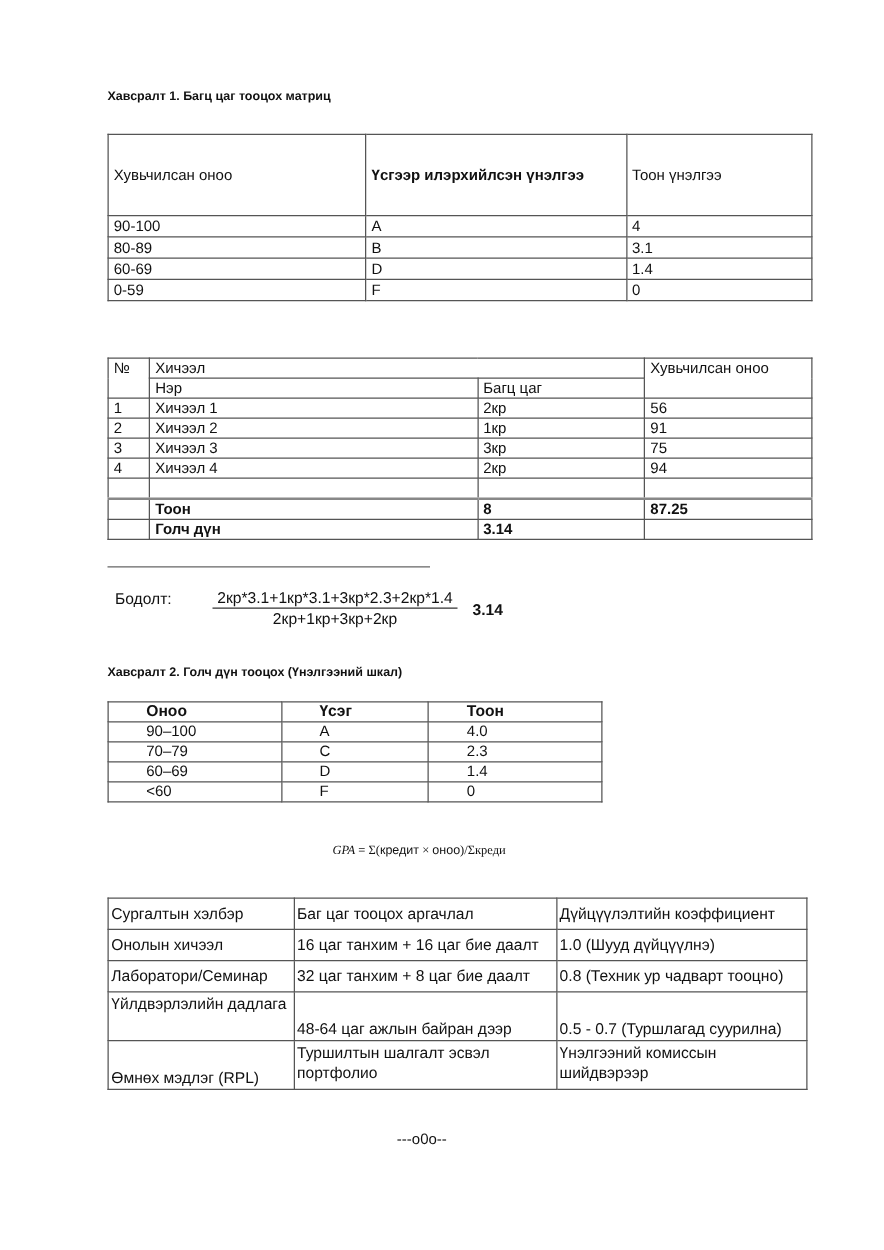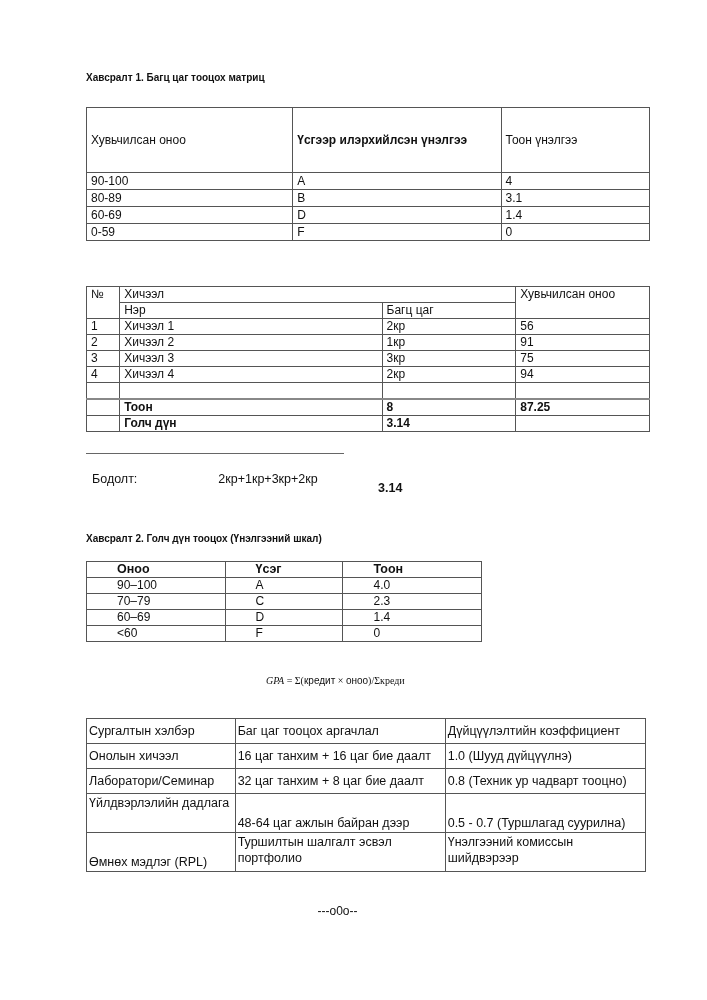--- a/index.html
+++ b/index.html
@@ -146,20 +146,21 @@
     <td class="bold">3.14</td>
     <td></td>
   </tr>
 </tbody>
   </table>
 
 <div class="hr"></div>
 
 <div class="abs solution-label">Бодолт:</div>
 <div class="abs frac">
+  <span class="num">2кр*3.1+1кр*3.1+3кр*2.3+2кр*1.4</span>
   <span class="den">2кр+1кр+3кр+2кр</span>
 </div>
 <div class="abs sol-result">3.14</div>
 
 <h2 class="title" style="left:86px; top:533px;">Хавсралт 2. Голч дүн тооцох  (Үнэлгээний шкал)</h2>
 
 <table id="t3">
   <tbody>
       <tr class="head">
     <td class="c1">Оноо</td>

